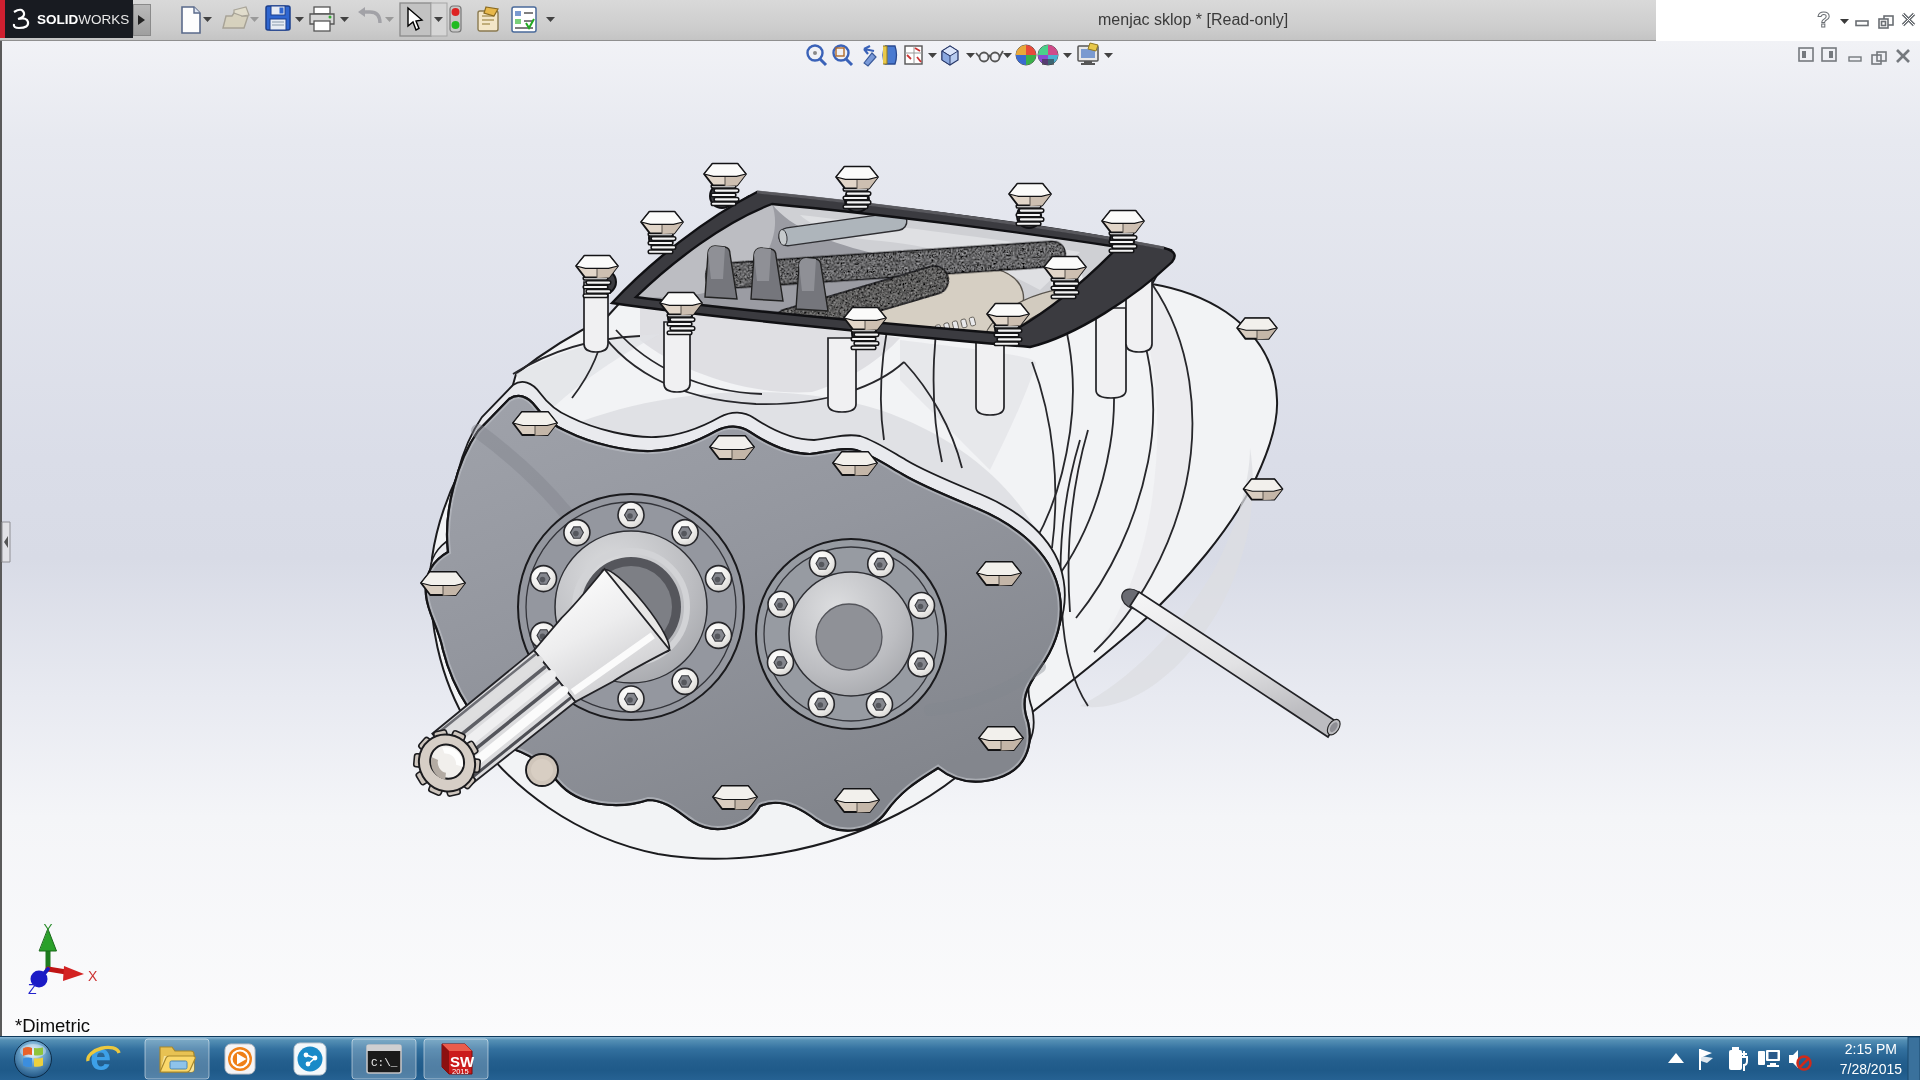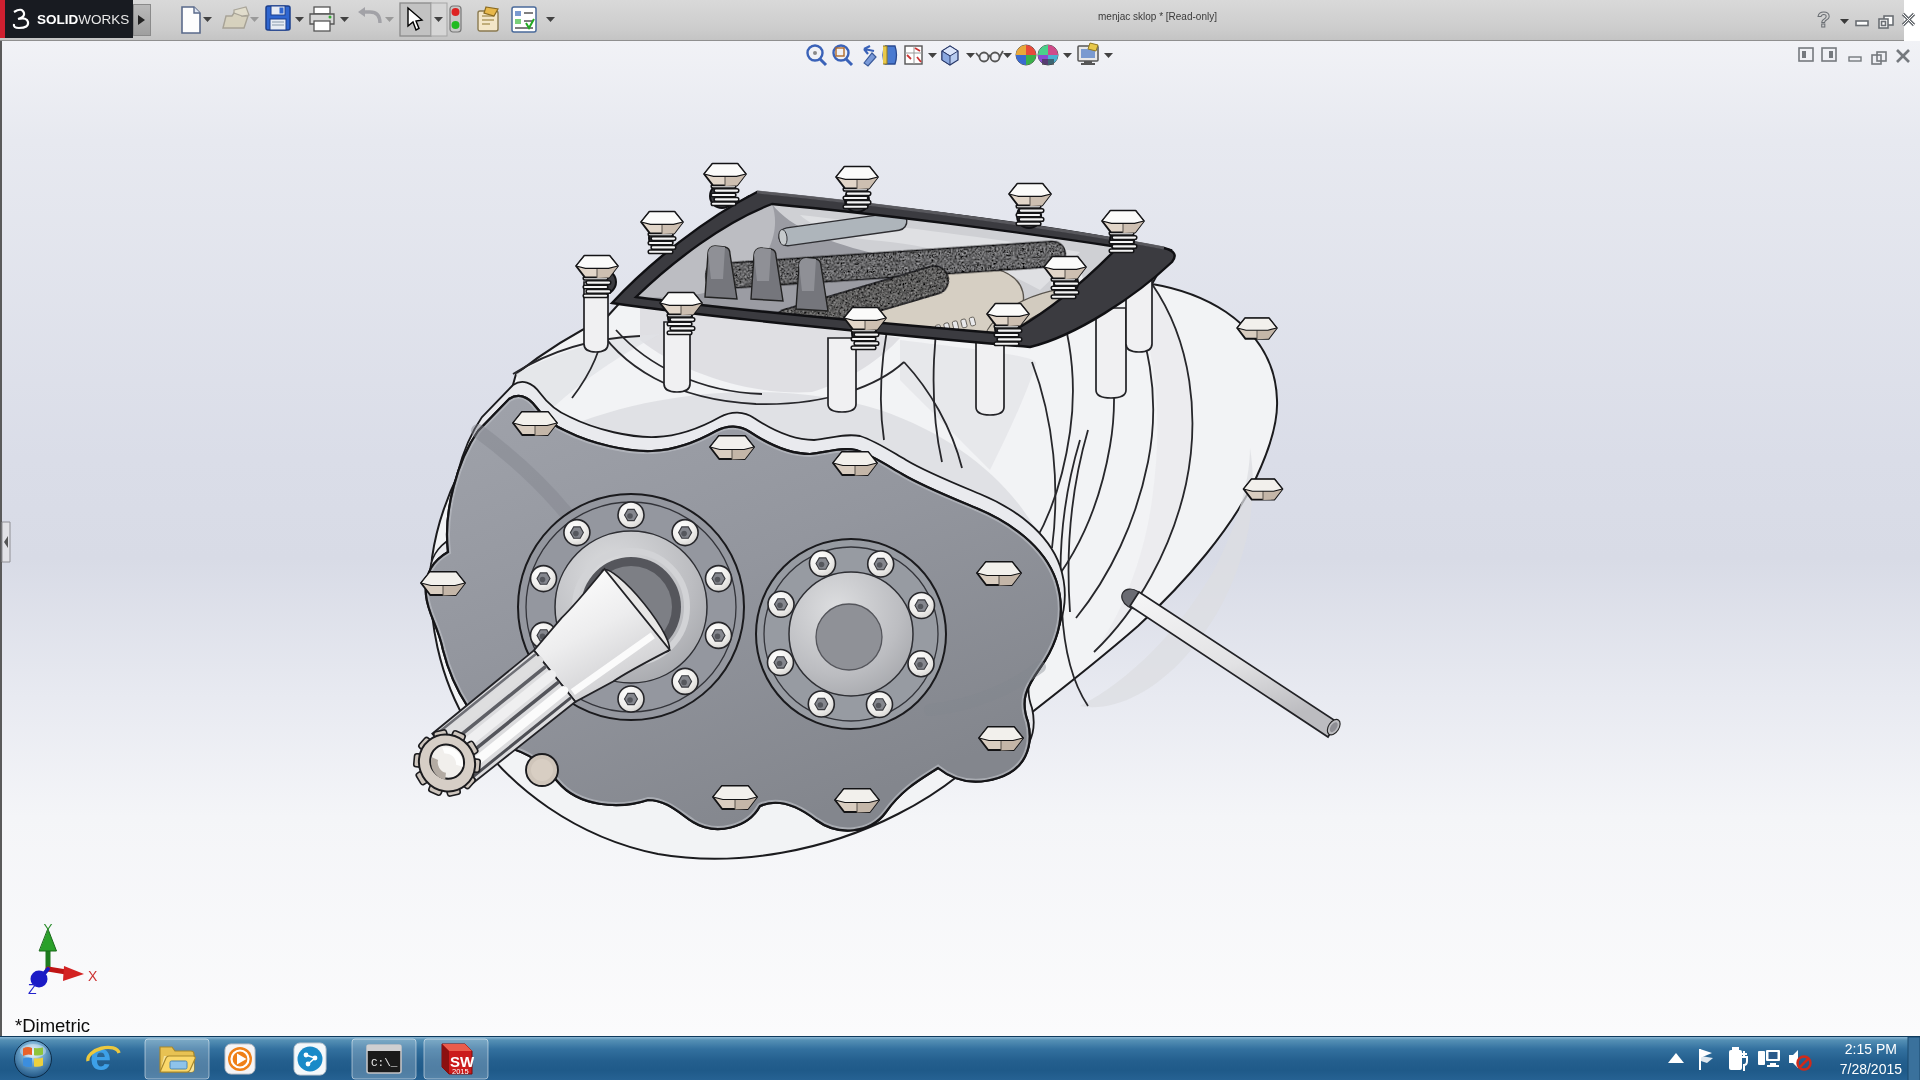--- a/index.html
+++ b/index.html
@@ -1,27 +1,27 @@
 <!DOCTYPE html>
 <html><head>
 <meta charset="utf-8">
 <style>
   html,body{margin:0;padding:0;width:1920px;height:1080px;overflow:hidden;
     font-family:"Liberation Sans",sans-serif;}
   #root{position:relative;width:1920px;height:1080px;background:#fff;}
   
-  #topbar{position:absolute;left:0;top:0;width:1904px;height:40px;
+  #topbar{position:absolute;left:0;top:0;width:1656px;height:40px;
     background:linear-gradient(#d9d9d9,#cdcdcd 70%,#c4c4c4);border-bottom:1px solid #8f8f8f;}
   #logo{position:absolute;left:0;top:0;width:133px;height:38px;background:#181b21;}
   #logo .red{position:absolute;left:0;top:0;width:5px;height:38px;background:#cf2030;}
   #logo .txt{position:absolute;left:37px;top:12px;color:#fff;font-size:13.5px;letter-spacing:0;font-weight:bold;}
   #logo .txt span{font-weight:normal;color:#e8e8e8;}
   #expander{position:absolute;left:133px;top:4px;width:16px;height:30px;background:linear-gradient(#b9b9b9,#9f9f9f);border:1px solid #8a8a8a;}
   #expander:after{content:"";position:absolute;left:4px;top:10px;border-left:7px solid #222;border-top:5px solid transparent;border-bottom:5px solid transparent;}
-  .ttl{position:absolute;top:11px;color:#3a3a3a;font-size:10px;}
+  .ttl{position:absolute;top:11px;color:#3a3a3a;font-size:16px;}
   
   #view{position:absolute;left:0;top:41px;width:1920px;height:995px;
     background:linear-gradient(180deg,#f1f2f6 0%,#e7e9f0 10%,#dadde8 42%,#d8dbe6 52%,#e8eaf1 66%,#f4f5f8 78%,#fbfbfc 100%);
     border-left:2px solid #5a5a5a;box-sizing:border-box;}
   
   #taskbar{position:absolute;left:0;top:1036px;width:1920px;height:44px;
     background:linear-gradient(180deg,#8db8d4 0%,#5590b5 7%,#33719f 28%,#245f8e 55%,#1f5a89 78%,#266293 100%);
     border-top:1px solid #0e3a5c;box-sizing:border-box;}
   .tray{position:absolute;color:#fff;}
 </style>

